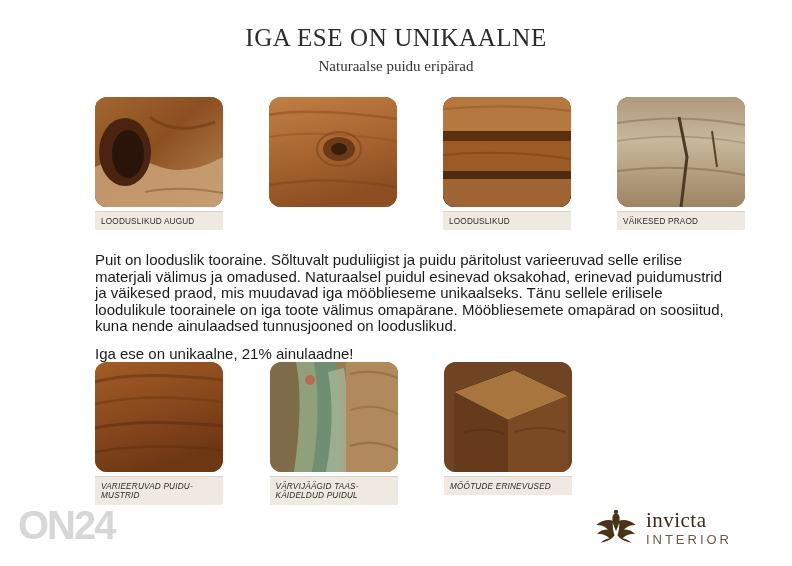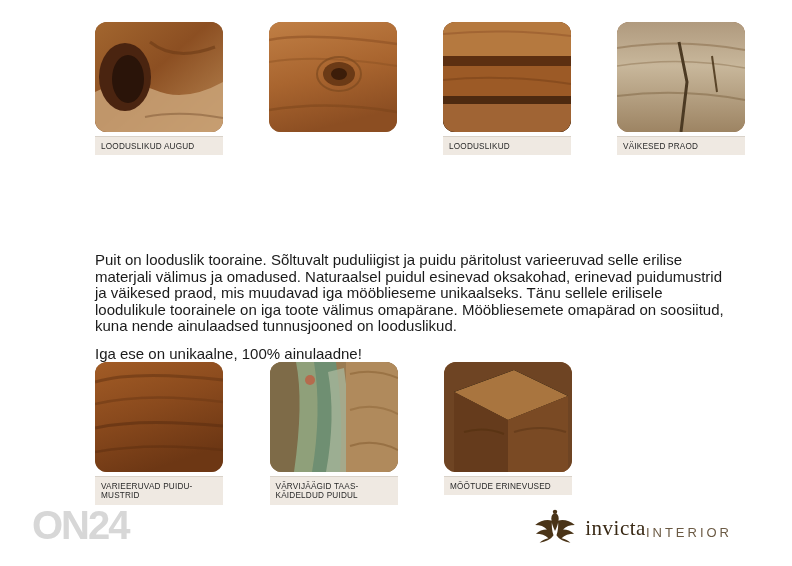--- a/index.html
+++ b/index.html
@@ -108,37 +108,36 @@
   }
   .watermark {
     position: absolute;
     left: 18px;
     bottom: 8px;
     font-family: "Liberation Sans", sans-serif;
     font-size: 40px;
     font-weight: bold;
     color: #d7d7d7;
     letter-spacing: -2px;
-    margin-left: 14px;
   }
   .brand {
     position: absolute;
     right: 60px;
     bottom: 8px;
     display: flex;
     align-items: center;
     gap: 8px;
   }
   .brand-mark {
     width: 44px;
     height: 40px;
   }
   .brand-text {
     display: flex;
-    flex-direction: row;
+    flex-direction: column;
     align-items: flex-start;
     line-height: 1;
   }
   .brand-name {
     font-family: "Liberation Serif", serif;
     font-size: 21px;
     color: #3a2a16;
     letter-spacing: 0.5px;
   }
   .brand-sub {
@@ -148,20 +147,24 @@
     color: #6b5a44;
     align-self: flex-end;
     margin-top: 2px;
   }
 </style>
 </head>
 <body>
 
 <div class="page">
 
+  <div class="header">
+    <h1 class="title">IGA ESE ON UNIKAALNE</h1>
+    <p class="subtitle">Naturaalse puidu eripärad</p>
+  </div>
 
   <div class="grid top">
 
     <div class="tile">
       <div class="swatch">
         <svg class="grain" viewBox="0 0 128 110" preserveAspectRatio="none">
           <defs>
             <linearGradient id="g1" x1="0" y1="0" x2="1" y2="1">
               <stop offset="0%" stop-color="#a2662f"></stop>
               <stop offset="45%" stop-color="#8c4f22"></stop>
@@ -235,24 +238,24 @@
           <path d="M95 34 L100 70" stroke="#5a4529" stroke-width="2" fill="none"></path>
         </svg>
       </div>
       <div class="caption">VÄIKESED PRAOD</div>
     </div>
 
   </div>
 
   <div class="body-text">
     <p>Puit on looduslik tooraine. Sõltuvalt puduliigist ja puidu päritolust varieeruvad selle erilise materjali välimus ja omadused. Naturaalsel puidul esinevad oksakohad, erinevad puidumustrid ja väikesed praod, mis muudavad iga mööbliesemе unikaalseks. Tänu sellele erilisele loodulikule toorainele on iga toote välimus omapärane. Mööbliesemete omapärad on soosiitud, kuna nende ainulaadsed tunnusjooned on looduslikud.</p>
-    <p>Iga ese on unikaalne, 100% ainulaadne!</p>
-  </div>
-
-  <div class="grid bottom" style="position:absolute; top:352px; left:0;">
+    <p>Iga ese on unikaalne, 21% ainulaadne!</p>
+  </div>
+
+  <div class="grid bottom" style="position:absolute; top:352px; left:0;font-style:italic;">
 
     <div class="tile">
       <div class="swatch">
         <svg class="grain" viewBox="0 0 128 110" preserveAspectRatio="none">
           <defs>
             <linearGradient id="g5" x1="0" y1="0" x2="0.4" y2="1">
               <stop offset="0%" stop-color="#a25c26"></stop>
               <stop offset="50%" stop-color="#8a4a1d"></stop>
               <stop offset="100%" stop-color="#6d3714"></stop>
             </linearGradient>

